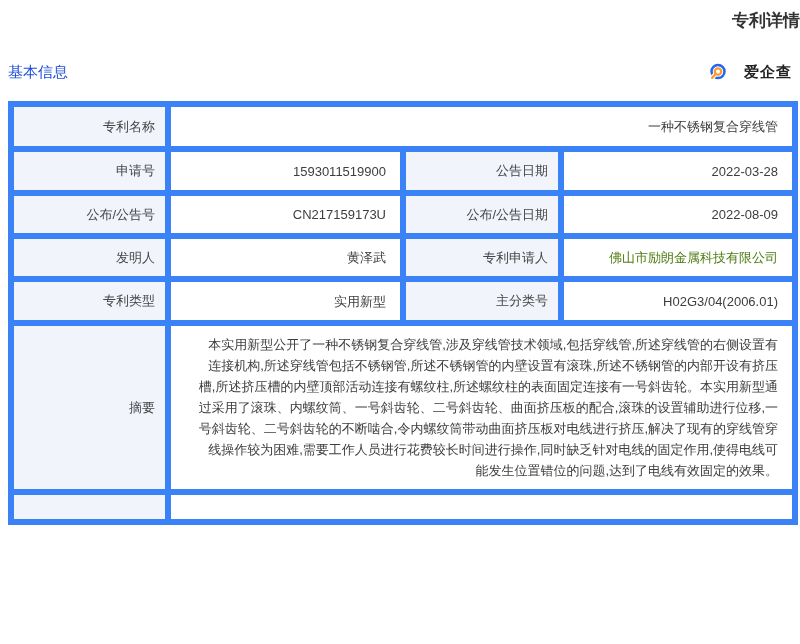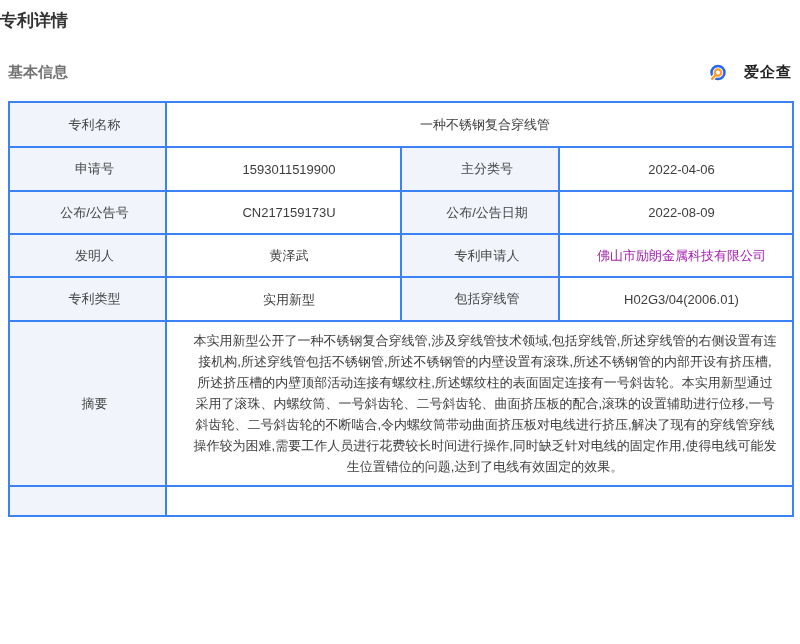--- a/index.html
+++ b/index.html
@@ -2,50 +2,50 @@
 <html><head>
 <meta charset="utf-8">
 <style>
   html,body{margin:0;padding:0;}
   body{
     width:800px;height:644px;overflow:hidden;background:#ffffff;
     font-family:"Liberation Sans","DejaVu Sans",sans-serif;
     color:#3d3d3d;
   }
   .page-title{
-    text-align:left;font-size:17px;font-weight:600;color:#333;
+    text-align:right;font-size:17px;font-weight:600;color:#333;
     margin:10px 0 0 0;line-height:22px;
   }
   .section-header{
     display:flex;justify-content:space-between;align-items:center;
     margin:28px 8px 0 8px;height:24px;
   }
   .section-title{
-    font-size:15px;font-weight:700;color:#737373;margin:0;line-height:24px;
+    font-size:15px;font-weight:400;color:#1d4ed8;margin:0;line-height:24px;
   }
   .brand{
-    display:flex;align-items:flex-end;gap:17px;cursor:pointer;
+    display:flex;align-items:flex-start;gap:17px;cursor:pointer;
   }
   .brand-icon{display:inline-flex;align-items:center;}
   .brand-name{font-size:15px;font-weight:700;color:#222;letter-spacing:1px;}
   table.info-table{
     width:784px;margin:17px 8px 0 8px;
     border-collapse:collapse;table-layout:fixed;font-size:13px;
   }
   .info-table th,.info-table td{
-    border:2px solid #3b82f6;vertical-align:middle;
-    font-weight:normal;text-align:center;
+    border:6px solid #3b82f6;vertical-align:middle;
+    font-weight:normal;text-align:right;
   }
   .info-table th{
     background:#f1f5fb;color:#454545;padding:0 10px 0 24px;
   }
   .info-table td{
     background:#ffffff;color:#3d3d3d;padding:8px 14px 8px 25px;line-height:21px;
   }
-  a.link{color:#a21caf;text-decoration:none;cursor:pointer;}
+  a.link{color:#4d7c0f;text-decoration:none;cursor:pointer;}
 </style>
 </head>
 <body>
 
 <div>
 
   <h1 class="page-title">专利详情</h1>
 
   <div class="section-header">
     <h2 class="section-title">基本信息</h2>
@@ -70,41 +70,41 @@
         <col style="width:234px">
     </colgroup>
     <tbody>
       <tr style="height:45px">
         <th>专利名称</th>
         <td colspan="3">一种不锈钢复合穿线管</td>
       </tr>
       <tr style="height:44px">
         <th>申请号</th>
         <td>1593011519900</td>
-        <th>主分类号</th>
-        <td>2022-04-06</td>
+        <th>公告日期</th>
+        <td>2022-03-28</td>
       </tr>
       <tr style="height:43px">
         <th>公布/公告号</th>
         <td>CN217159173U</td>
         <th>公布/公告日期</th>
         <td>2022-08-09</td>
       </tr>
       <tr style="height:43px">
         <th>发明人</th>
         <td>黄泽武</td>
         <th>专利申请人</th>
         <td>
           <a class="link">佛山市励朗金属科技有限公司</a>
         </td>
       </tr>
       <tr style="height:44px">
         <th>专利类型</th>
         <td>实用新型</td>
-        <th>包括穿线管</th>
+        <th>主分类号</th>
         <td>H02G3/04(2006.01)</td>
       </tr>
       <tr style="height:162px">
         <th>摘要</th>
         <td colspan="3">本实用新型公开了一种不锈钢复合穿线管,涉及穿线管技术领域,包括穿线管,所述穿线管的右侧设置有连接机构,所述穿线管包括不锈钢管,所述不锈钢管的内壁设置有滚珠,所述不锈钢管的内部开设有挤压槽,所述挤压槽的内壁顶部活动连接有螺纹柱,所述螺纹柱的表面固定连接有一号斜齿轮。本实用新型通过采用了滚珠、内螺纹筒、一号斜齿轮、二号斜齿轮、曲面挤压板的配合,滚珠的设置辅助进行位移,一号斜齿轮、二号斜齿轮的不断啮合,令内螺纹筒带动曲面挤压板对电线进行挤压,解决了现有的穿线管穿线操作较为困难,需要工作人员进行花费较长时间进行操作,同时缺乏针对电线的固定作用,使得电线可能发生位置错位的问题,达到了电线有效固定的效果。</td>
       </tr>
       <tr style="height:30px">
         <th></th>
         <td colspan="3"></td>
       </tr>

